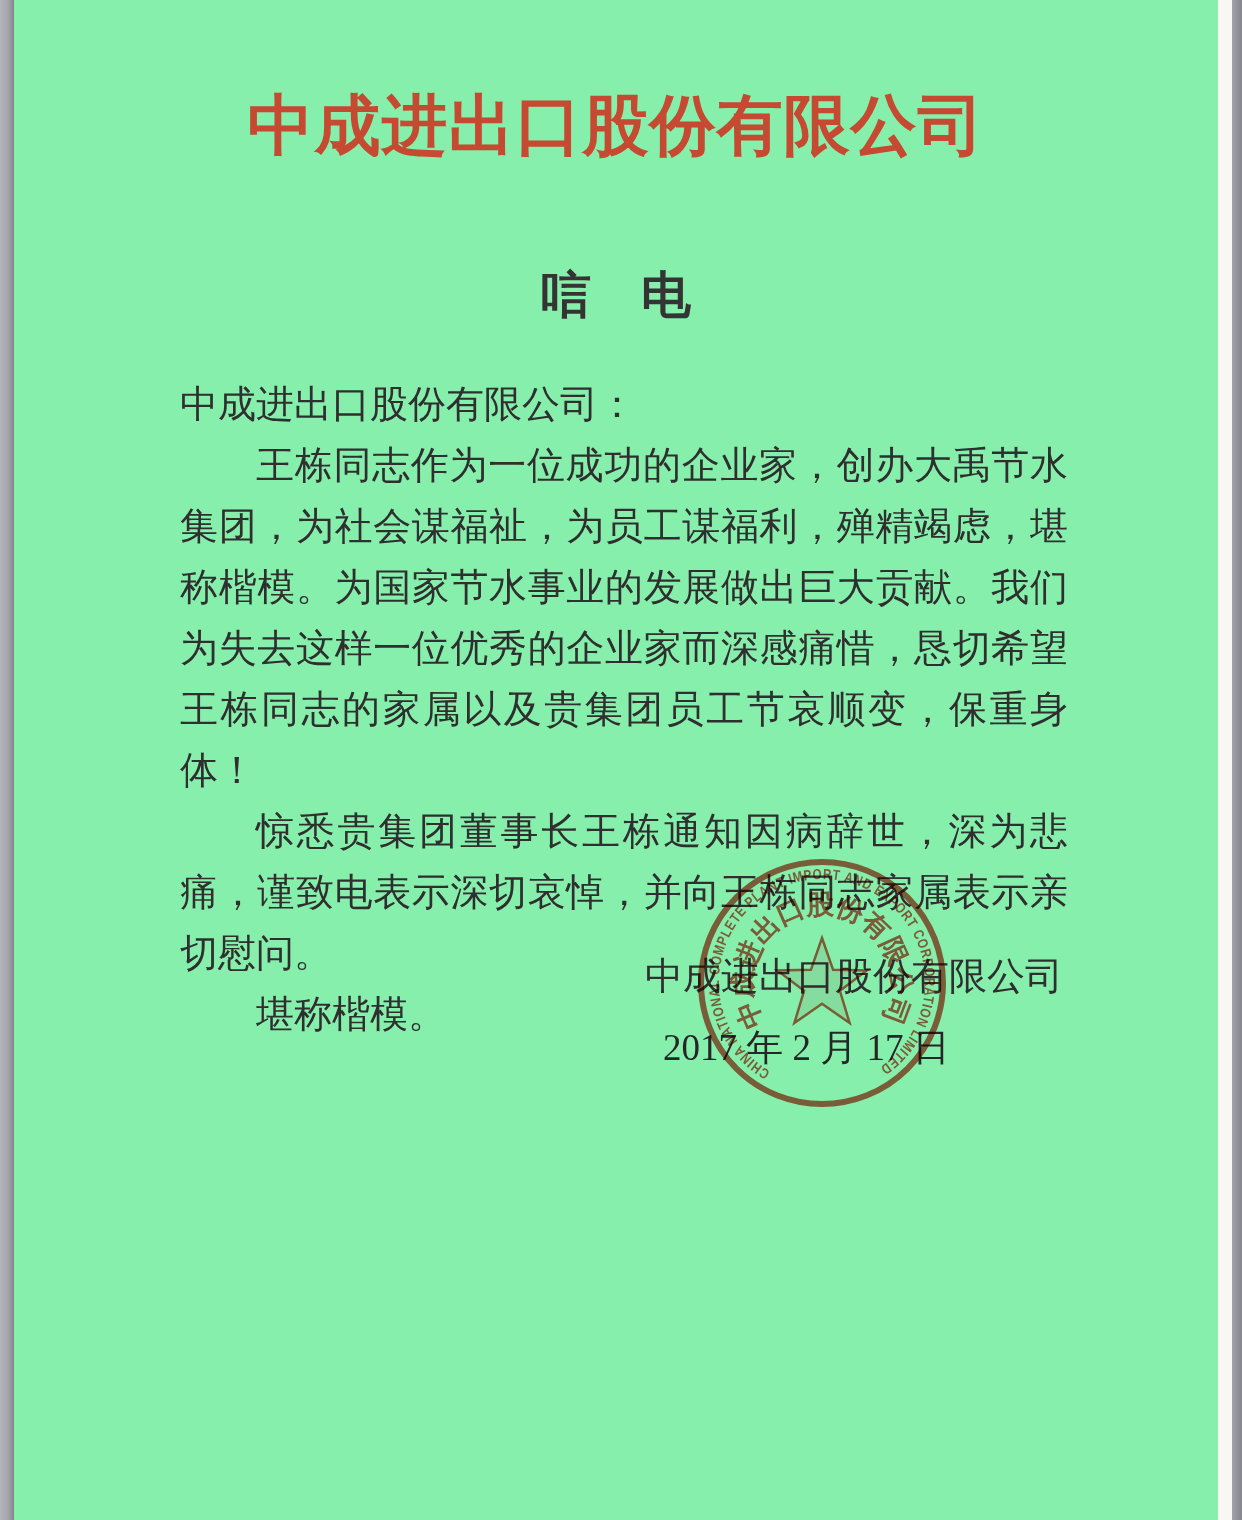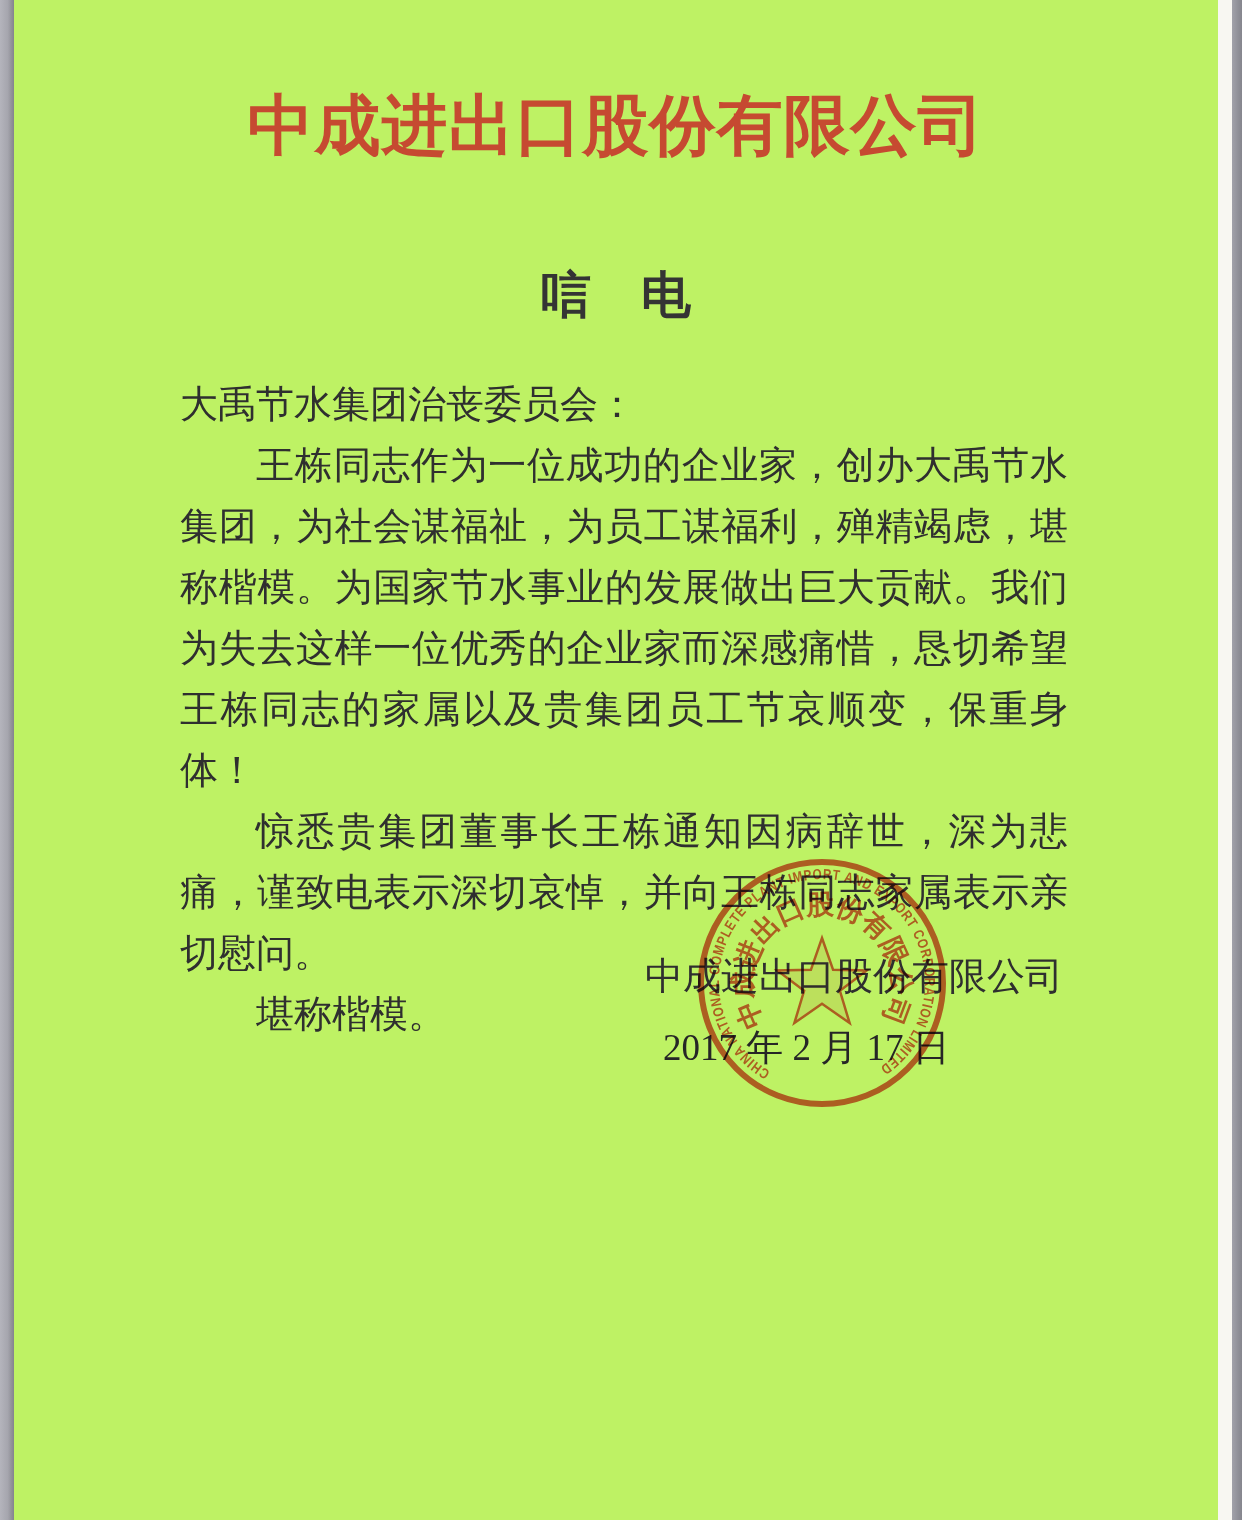--- a/index.html
+++ b/index.html
@@ -4,21 +4,21 @@
 <style>
   * { margin: 0; padding: 0; box-sizing: border-box; }
   html, body { background: #ffffff; }
   body {
     width: 1242px; height: 1520px;
     font-family: "DejaVu Serif", "Liberation Serif", serif;
     position: relative; overflow: hidden;
   }
   .page {
     position: absolute; inset: 0;
-    background: #bef264;
+    background: #86efac;
   }
   
   .edge-left {
     position: absolute; left: 0; top: 0; width: 14px; height: 100%;
     background: linear-gradient(to right, #b4b4bc, #a6a6ae 55%, #84848c);
   }
   .edge-right-strip {
     position: absolute; right: 10px; top: 0; width: 14px; height: 100%;
     background: #f8f7f2;
   }
@@ -76,21 +76,21 @@
 
   <div class="edge-left"></div>
   <div class="edge-right-strip"></div>
   <div class="edge-right"></div>
 
   <h1 class="title">中成进出口股份有限公司</h1>
 
   <h2 class="heading">唁　电</h2>
 
   <div class="body-block">
-    <p class="salutation">大禹节水集团治丧委员会：</p>
+    <p class="salutation">中成进出口股份有限公司：</p>
     <p class="indent">王栋同志作为一位成功的企业家，创办大禹节水集团，为社会谋福祉，为员工谋福利，殚精竭虑，堪称楷模。为国家节水事业的发展做出巨大贡献。我们为失去这样一位优秀的企业家而深感痛惜，恳切希望王栋同志的家属以及贵集团员工节哀顺变，保重身体！</p>
     <p class="indent">惊悉贵集团董事长王栋通知因病辞世，深为悲痛，谨致电表示深切哀悼，并向王栋同志家属表示亲切慰问。</p>
     <p class="indent">堪称楷模。</p>
   </div>
 
   <div class="signature">中成进出口股份有限公司</div>
 
   <div class="date">2017 年 2 月 17 日</div>
 
   <div class="stamp">

